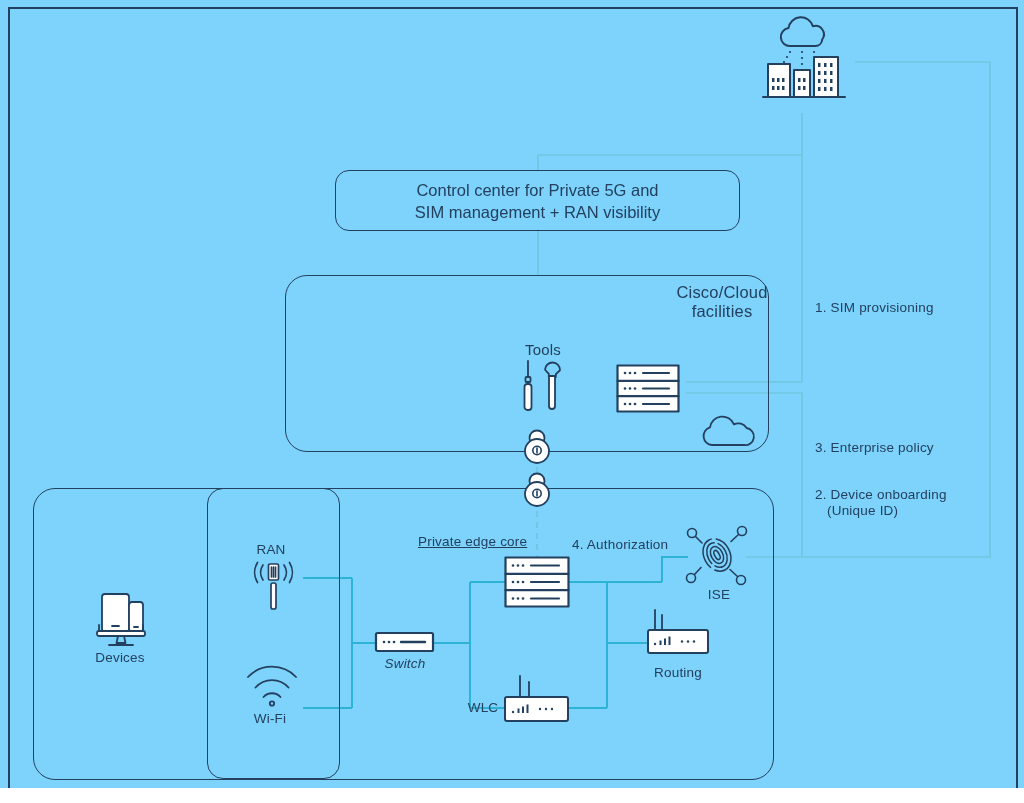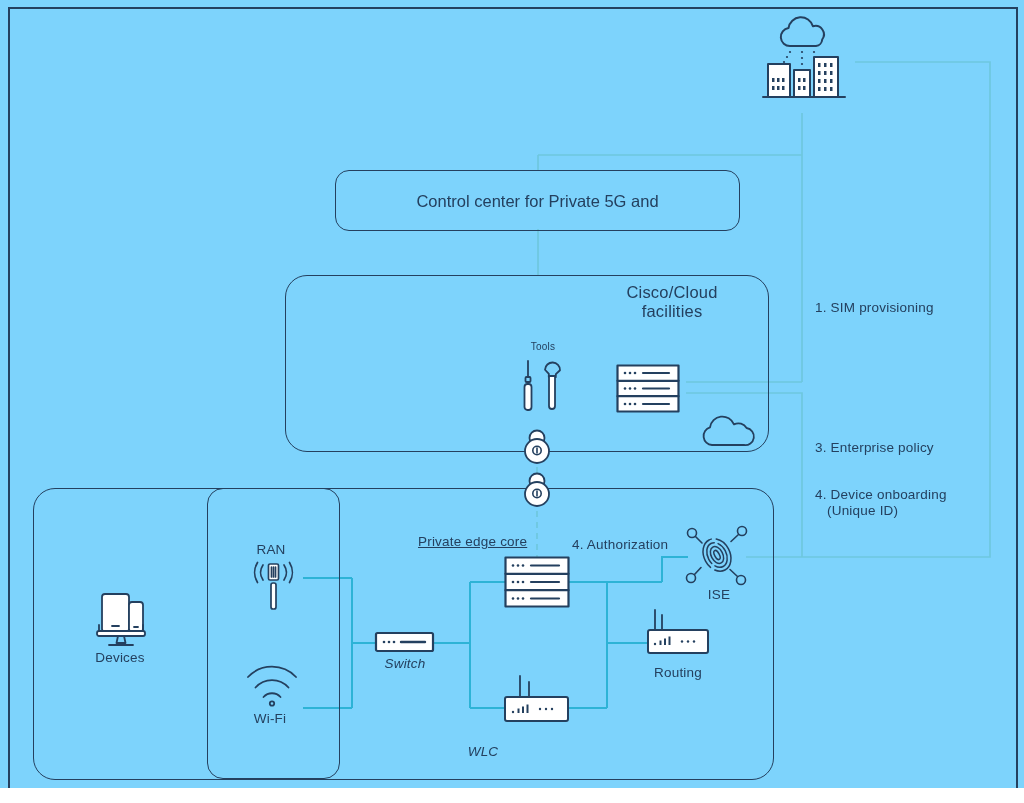--- a/index.html
+++ b/index.html
@@ -4,21 +4,21 @@
 <style>
   html,body{margin:0;padding:0;background:#fff;}
   .canvas{
     position:relative;width:1024px;height:788px;background:#7dd3fc;overflow:hidden;
     font-family:"Liberation Sans",sans-serif;color:#24405f;
   }
   .frame{position:absolute;left:8px;top:7px;width:1006px;height:787px;border:2px solid #24405f;}
   .box{position:absolute;border:1.6px solid #24405f;border-radius:18px;background:transparent;}
   .lbl{position:absolute;color:#24405f;letter-spacing:.2px;}
   .lbl-sm{font-size:13.5px;line-height:16px;}
-  .lbl-md{font-size:10px;font-weight:500;}
+  .lbl-md{font-size:15px;font-weight:500;}
   .lbl-lg{font-size:16.5px;font-weight:500;line-height:22px;}
   .center{text-align:center;}
   .abs{position:absolute;}
   svg{display:block;overflow:visible;}
   .stroke{stroke:#24405f;fill:none;stroke-linecap:round;stroke-linejoin:round;}
   .fillw{fill:#ffffff;}
 </style>
 </head>
 <body>
 
@@ -47,50 +47,51 @@
       <line x1="607" y1="643" x2="648" y2="643"></line>
       <line x1="303" y1="578" x2="352" y2="578"></line>
       <line x1="352" y1="578" x2="352" y2="708"></line>
       <line x1="303" y1="708" x2="352" y2="708"></line>
     </g>
   </svg>
 
   <div class="box" style="left:335px;top:170px;width:403px;height:59px;border-radius:14px;display:flex;align-items:center;justify-content:center;">
     <div class="lbl-lg center">
       <div>Control center for Private 5G and</div>
+      <div>SIM management + RAN visibility</div>
     </div>
   </div>
 
   <div class="box" style="left:285px;top:275px;width:482px;height:175px;border-radius:22px;"></div>
 
   <div class="box" style="left:33px;top:488px;width:739px;height:290px;border-radius:22px;"></div>
 
   <div class="box" style="left:207px;top:488px;width:131px;height:289px;border-radius:16px;"></div>
 
-  <div class="lbl lbl-lg center" style="left:608px;top:283px;width:128px;line-height:19px;">
+  <div class="lbl lbl-lg center" style="left:658px;top:283px;width:128px;line-height:19px;">
     <div>Cisco/Cloud</div>
     <div>facilities</div>
   </div>
 
   <div class="lbl lbl-md center" style="left:513px;top:341px;width:60px;">Tools</div>
   <div class="lbl lbl-md center" style="left:616px;top:346px;width:60px;margin-top:28px;">SDM</div>
 
   <div class="lbl lbl-sm" style="left:815px;top:300px;">1. SIM provisioning</div>
   <div class="lbl lbl-sm" style="left:815px;top:394px;margin-top:46px;">3. Enterprise policy</div>
   <div class="lbl lbl-sm" style="left:815px;top:487px;">
-    <div>4. Device onboarding</div>
+    <div>2. Device onboarding</div>
     <div style="padding-left:12px;">(Unique ID)</div>
   </div>
   <div class="lbl lbl-sm" style="left:572px;top:537px;">4. Authorization</div>
 
 
   <div class="lbl lbl-sm" style="left:418px;top:534px;text-decoration:underline;">Private edge core</div>
   <div class="lbl lbl-sm center" style="left:694px;top:587px;width:50px;">ISE</div>
   <div class="lbl lbl-sm center" style="left:648px;top:665px;width:60px;text-align:center;">Routing</div>
-  <div class="lbl lbl-sm center" style="left:458px;top:744px;width:50px;font-style:italic;">WLC</div>
+  <div class="lbl lbl-sm center" style="left:458px;top:700px;width:50px;">WLC</div>
   <div class="lbl lbl-sm center" style="left:375px;top:656px;width:60px;font-style:italic;">Switch</div>
   <div class="lbl lbl-sm center" style="left:241px;top:542px;width:60px;">RAN</div>
   <div class="lbl lbl-sm center" style="left:240px;top:711px;width:60px;">Wi-Fi</div>
   <div class="lbl lbl-sm center" style="left:90px;top:650px;width:60px;">Devices</div>
 
   <svg class="abs" style="left:760px;top:12px;" width="88" height="90" viewBox="0 0 88 90">
     <path class="stroke" stroke-width="2" d="M30 34 a9 9 0 0 1 -1.5 -17.9 a12.5 12.5 0 0 1 24.4 -1.8 a8.5 8.5 0 0 1 9.3 13.2 a7 7 0 0 1 -6.2 6.5 z"></path>
     <g fill="#24405f">
       <circle cx="30" cy="40" r="1.1"></circle>
         <circle cx="27" cy="45" r="1.1"></circle>

